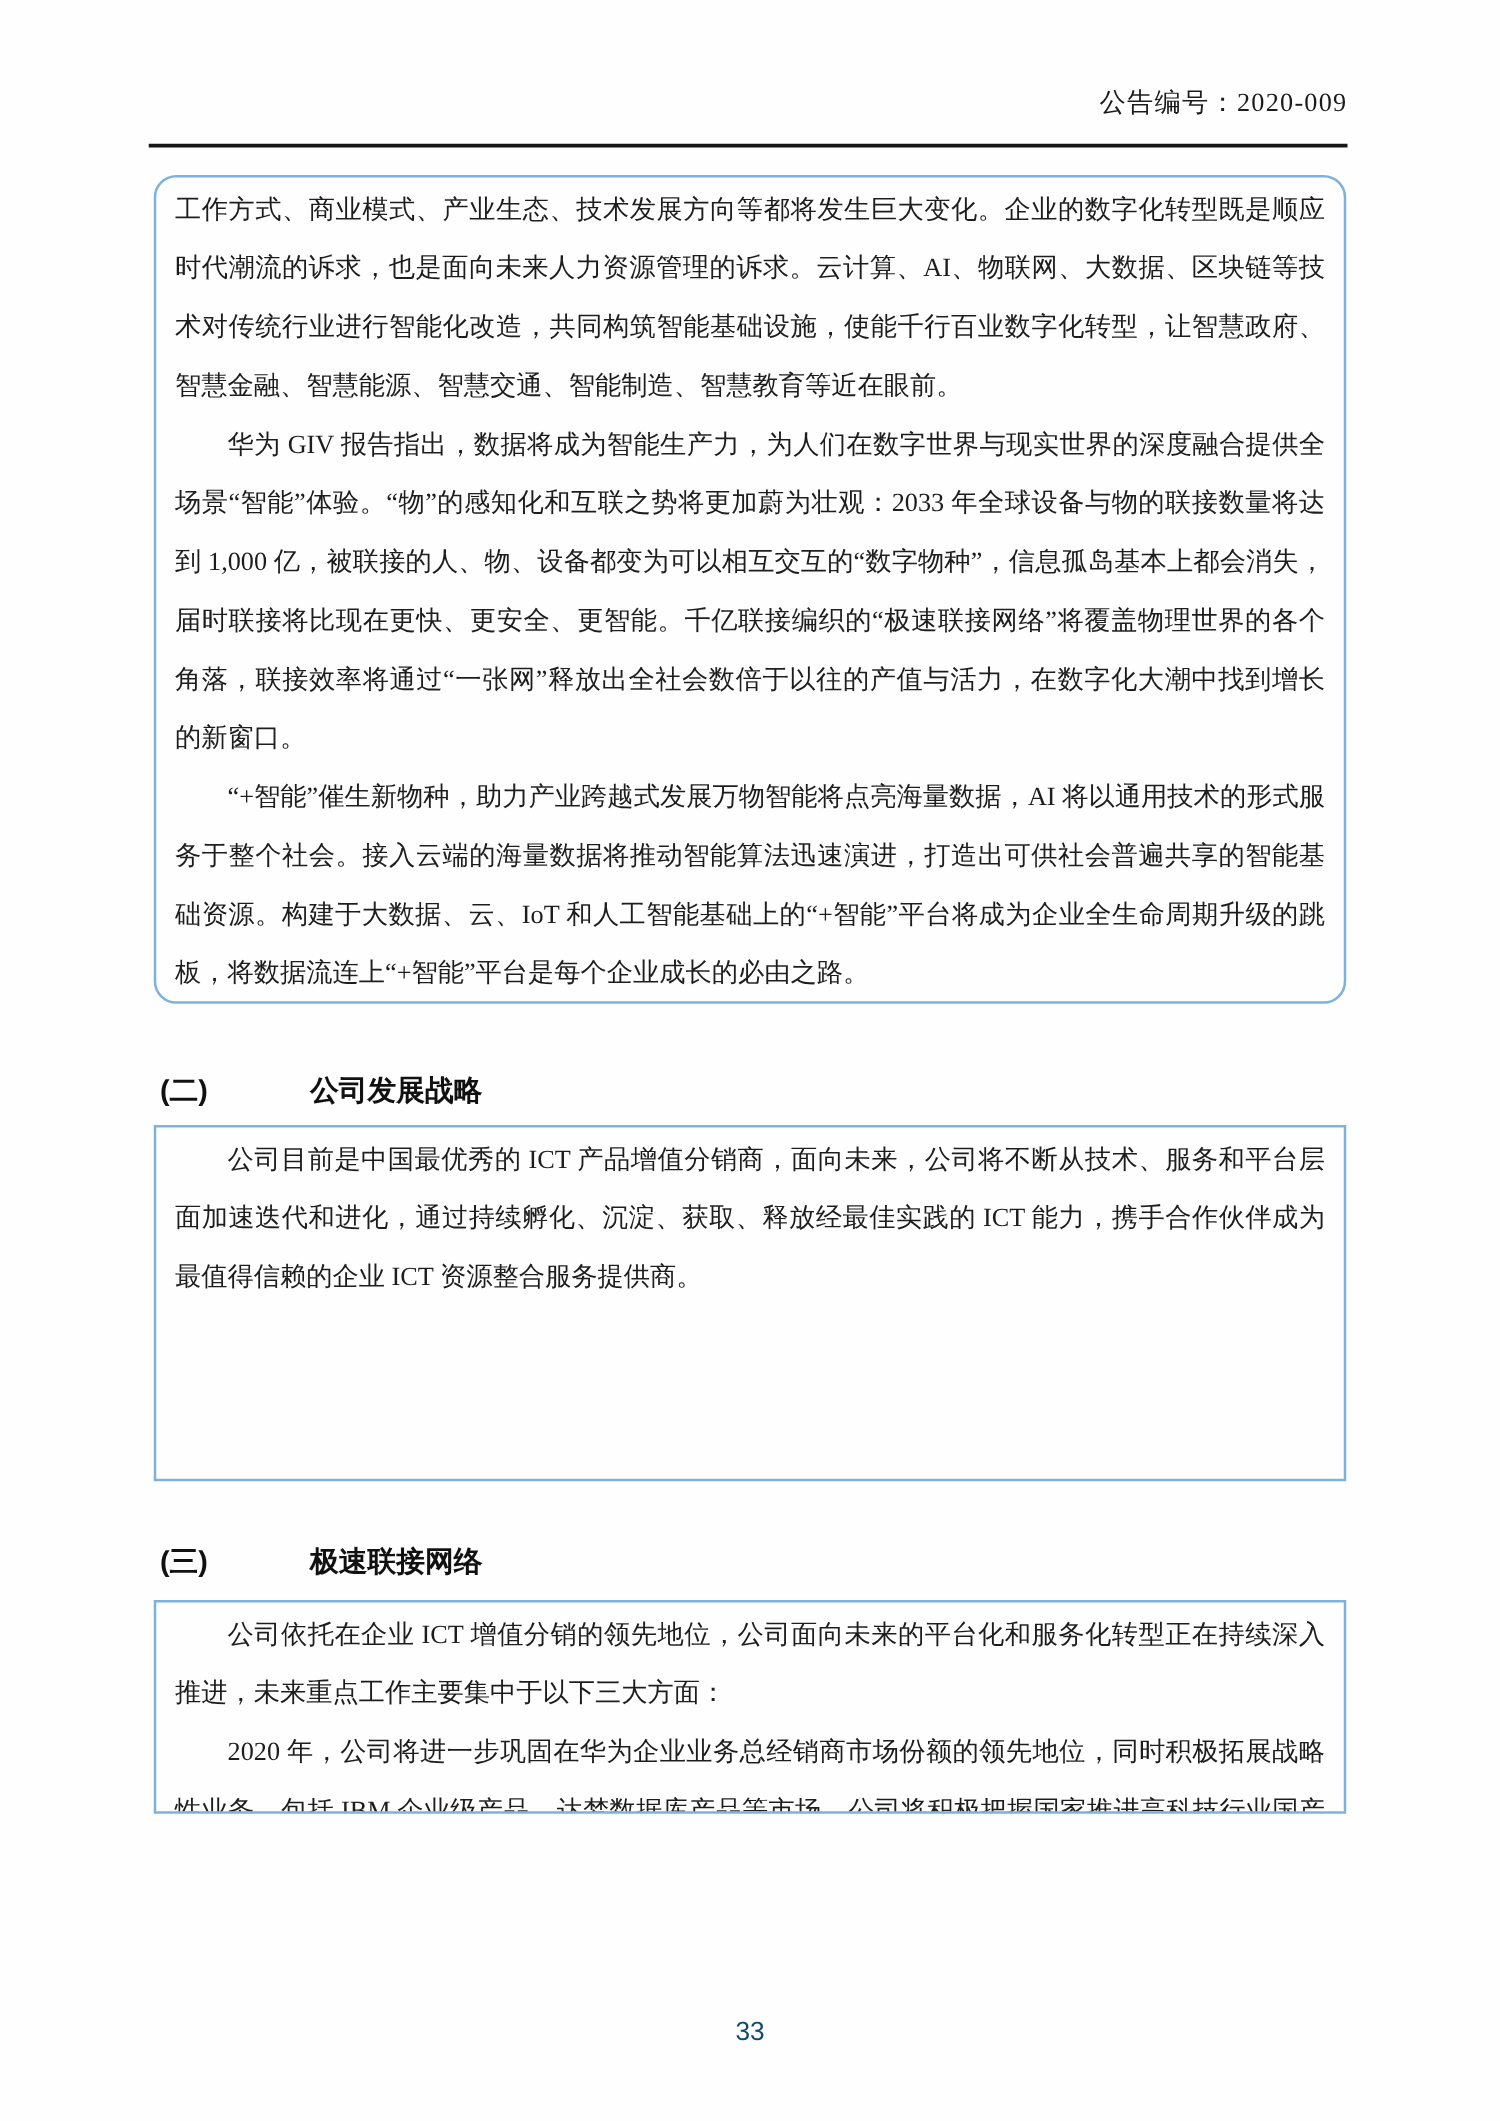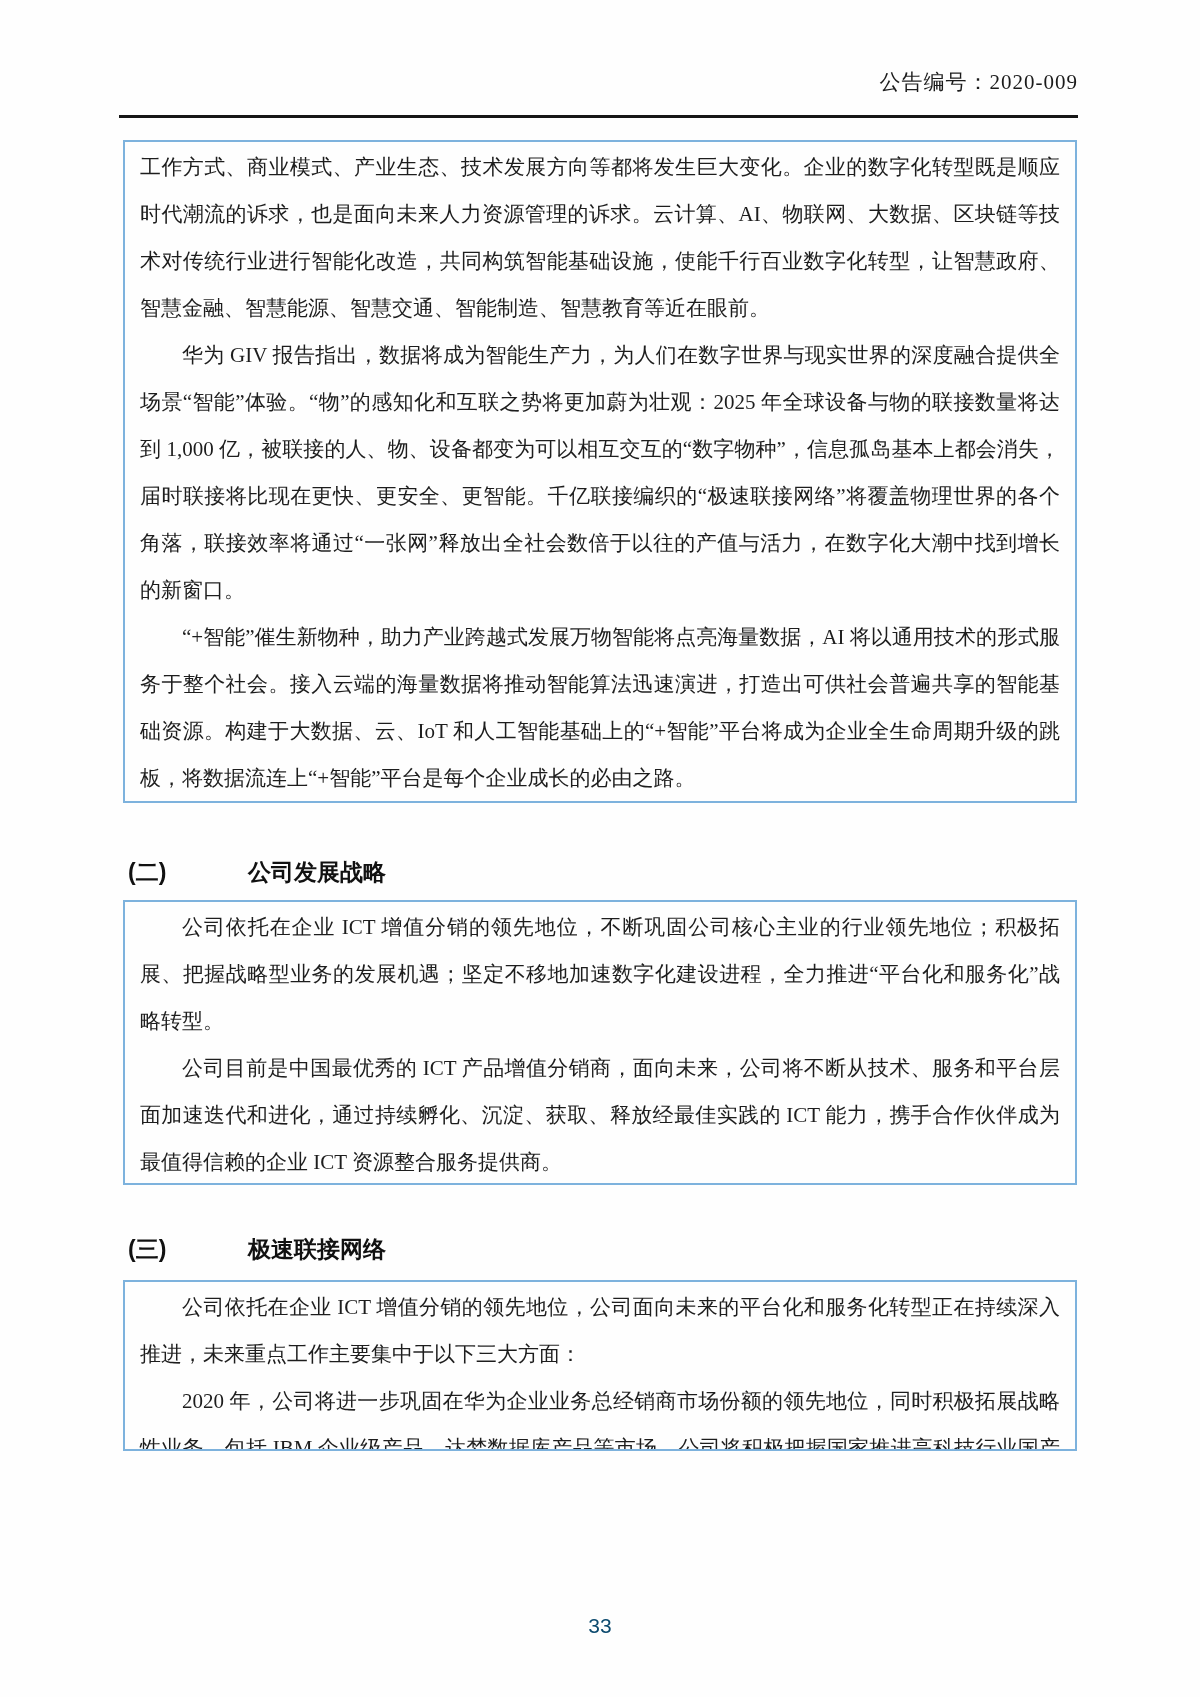--- a/index.html
+++ b/index.html
@@ -30,21 +30,21 @@
     box-sizing:border-box;
     border:2px solid #7db2dd;
     padding:2px 15px;
     background:#fefefe;
     font-size:21px;
     line-height:47px;
     text-align:justify;
     overflow:hidden;
     color:#1d1d1d;
   }
-  .box-1{top:140px;height:663px;}
+  .box-1{top:140px;height:663px;border-radius:18px;}
   .box-2{top:900px;height:285px;}
   .box-3{top:1280px;height:171px;}
   .text-box p{margin:0;}
   .para-indent{text-indent:2em;}
   .para-noindent{text-indent:0;}
   .sub-heading-bold{
     font-weight:bold;
     font-family:"Liberation Sans","DejaVu Sans",sans-serif;
   }
   .section-heading{
@@ -77,31 +77,30 @@
 <div class="page">
 
   <div class="doc-header">
     <span>公告编号：2020-009</span>
   </div>
 
   <div class="header-rule"></div>
 
   <div class="text-box box-1">
     <p class="para-noindent">工作方式、商业模式、产业生态、技术发展方向等都将发生巨大变化。企业的数字化转型既是顺应时代潮流的诉求，也是面向未来人力资源管理的诉求。云计算、AI、物联网、大数据、区块链等技术对传统行业进行智能化改造，共同构筑智能基础设施，使能千行百业数字化转型，让智慧政府、智慧金融、智慧能源、智慧交通、智能制造、智慧教育等近在眼前。</p>
-    <p class="para-indent">华为 GIV 报告指出，数据将成为智能生产力，为人们在数字世界与现实世界的深度融合提供全场景“智能”体验。“物”的感知化和互联之势将更加蔚为壮观：2025 年全球设备与物的联接数量将达到 1,000 亿，被联接的人、物、设备都变为可以相互交互的“数字物种”，信息孤岛基本上都会消失，届时联接将比现在更快、更安全、更智能。千亿联接编织的“极速联接网络”将覆盖物理世界的各个角落，联接效率将通过“一张网”释放出全社会数倍于以往的产值与活力，在数字化大潮中找到增长的新窗口。</p>
+    <p class="para-indent">华为 GIV 报告指出，数据将成为智能生产力，为人们在数字世界与现实世界的深度融合提供全场景“智能”体验。“物”的感知化和互联之势将更加蔚为壮观：2033 年全球设备与物的联接数量将达到 1,000 亿，被联接的人、物、设备都变为可以相互交互的“数字物种”，信息孤岛基本上都会消失，届时联接将比现在更快、更安全、更智能。千亿联接编织的“极速联接网络”将覆盖物理世界的各个角落，联接效率将通过“一张网”释放出全社会数倍于以往的产值与活力，在数字化大潮中找到增长的新窗口。</p>
     <p class="para-indent">“+智能”催生新物种，助力产业跨越式发展万物智能将点亮海量数据，AI 将以通用技术的形式服务于整个社会。接入云端的海量数据将推动智能算法迅速演进，打造出可供社会普遍共享的智能基础资源。构建于大数据、云、IoT 和人工智能基础上的“+智能”平台将成为企业全生命周期升级的跳板，将数据流连上“+智能”平台是每个企业成长的必由之路。</p>
   </div>
 
   <div class="section-heading heading-2">
     <span class="heading-num">(二)</span>
     <span class="heading-title">公司发展战略</span>
   </div>
 
   <div class="text-box box-2">
-    <p class="para-indent">公司依托在企业 ICT 增值分销的领先地位，不断巩固公司核心主业的行业领先地位；积极拓展、把握战略型业务的发展机遇；坚定不移地加速数字化建设进程，全力推进“平台化和服务化”战略转型。</p>
     <p class="para-indent">公司目前是中国最优秀的 ICT 产品增值分销商，面向未来，公司将不断从技术、服务和平台层面加速迭代和进化，通过持续孵化、沉淀、获取、释放经最佳实践的 ICT 能力，携手合作伙伴成为最值得信赖的企业 ICT 资源整合服务提供商。</p>
   </div>
 
   <div class="section-heading heading-3">
     <span class="heading-num">(三)</span>
     <span class="heading-title">极速联接网络</span>
   </div>
 
   <div class="text-box box-3">
     <p class="para-indent">公司依托在企业 ICT 增值分销的领先地位，公司面向未来的平台化和服务化转型正在持续深入推进，未来重点工作主要集中于以下三大方面：</p>

